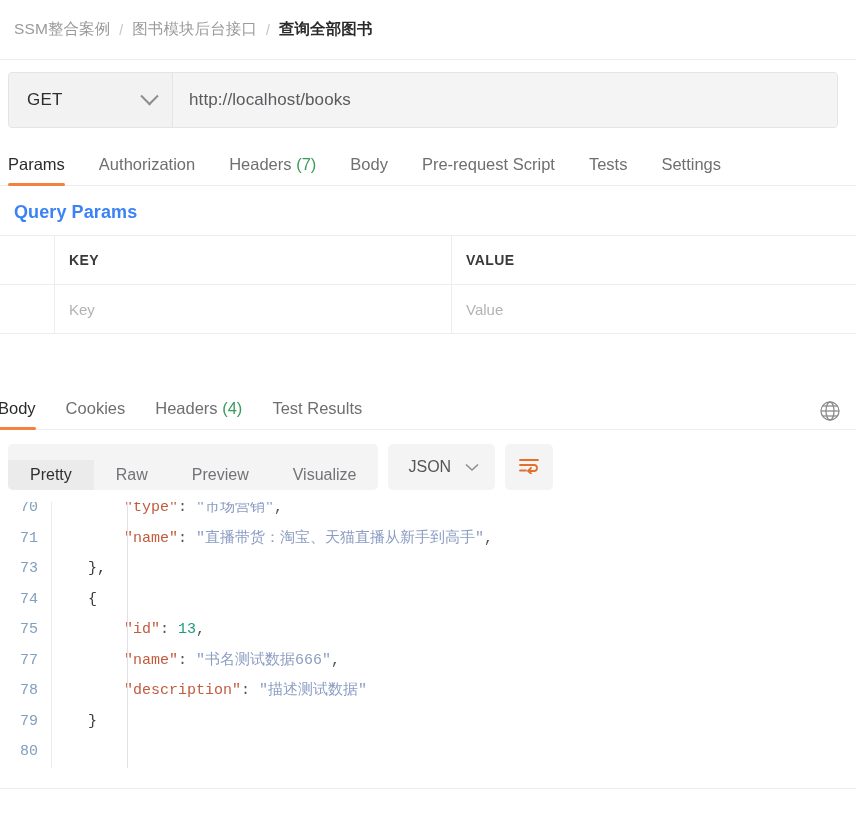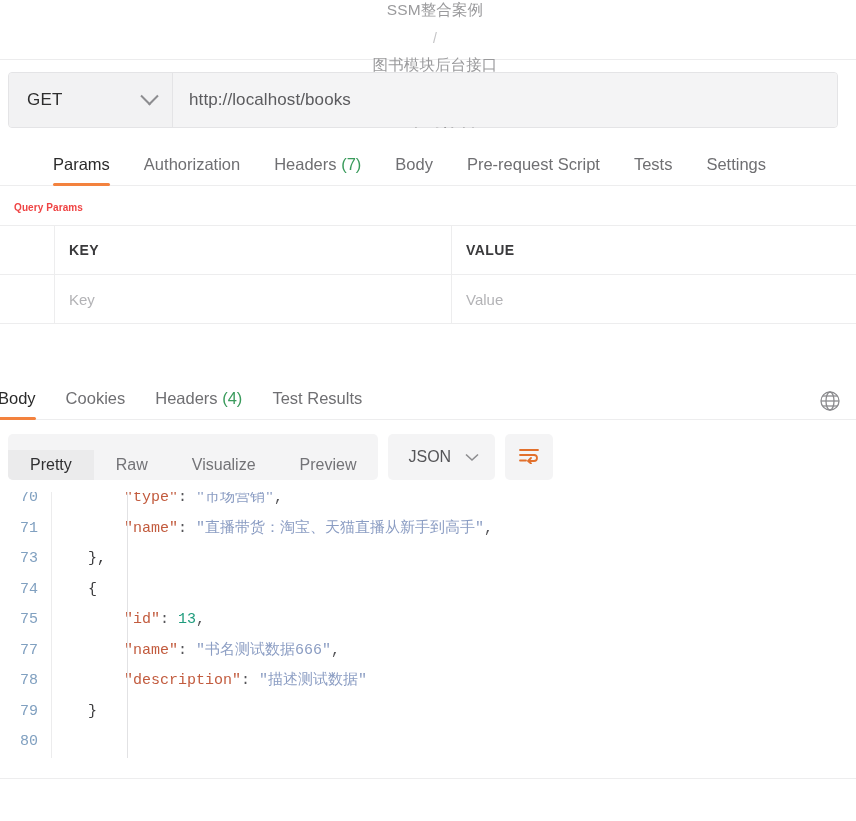--- a/index.html
+++ b/index.html
@@ -20,21 +20,20 @@
   
   .breadcrumb {
     height: 60px;
     display: flex;
     align-items: center;
     padding-left: 14px;
     gap: 9px;
     font-size: 15.5px;
     border-bottom: 1px solid #ececed;
     background: #ffffff;
-    flex-direction: column;
   }
   .crumb { color: #9a9a9c; letter-spacing: .1px; }
   .crumb.current { color: #2b2b2b; font-weight: bold; }
   .crumb-sep { color: #c4c4c6; font-size: 14px; }
 
   
   .urlbar-wrap {
     padding: 12px 0 0 8px;
   }
   .urlbar {
@@ -92,37 +91,37 @@
     position: relative;
   }
   .rtab {
     position: relative;
     font-size: 16.5px;
     color: #6f6f72;
     padding-bottom: 11px;
     cursor: pointer;
     white-space: nowrap;
   }
-  .rtab.active { color: #2b2b2b; margin-left: 45px; }
+  .rtab.active { color: #2b2b2b; }
   .rtab.active::after {
     content: "";
     position: absolute;
     left: 0; right: 0; bottom: -1px;
     height: 3px;
     background: #f3823e;
     border-radius: 2px;
   }
   .count { color: #3a9b5c; }
 
   
   .section-title {
     padding: 16px 0 12px 14px;
-    font-size: 10px;
+    font-size: 18px;
     font-weight: bold;
-    color: #ef4444;
+    color: #3b82f6;
     letter-spacing: .1px;
   }
   .ptable {
     width: 856px;
     border-top: 1px solid #ededee;
     border-bottom: 1px solid #ededee;
   }
   .prow { display: flex; }
   .prow.head { border-bottom: 1px solid #ededee; }
   .pcell {
@@ -344,22 +343,22 @@
         <line x1="4.6" y1="7" x2="19.4" y2="7"></line>
         <line x1="4.6" y1="17" x2="19.4" y2="17"></line>
       </svg>
     </span>
   </div>
 
   <div class="fmt-bar">
     <div class="fmt-group">
       <div class="fmt active">Pretty</div>
       <div class="fmt">Raw</div>
+      <div class="fmt">Preview</div>
       <div class="fmt">Visualize</div>
-      <div class="fmt">Preview</div>
     </div>
     <div class="json-pill">
       <span>JSON</span>
       <span>
         <svg width="14" height="9" viewBox="0 0 14 9" fill="none" stroke="#8d8d90" stroke-width="1.6">
           <polyline points="1,1.5 7,7 13,1.5"></polyline>
         </svg>
       </span>
     </div>
     <div class="wrap-btn">

